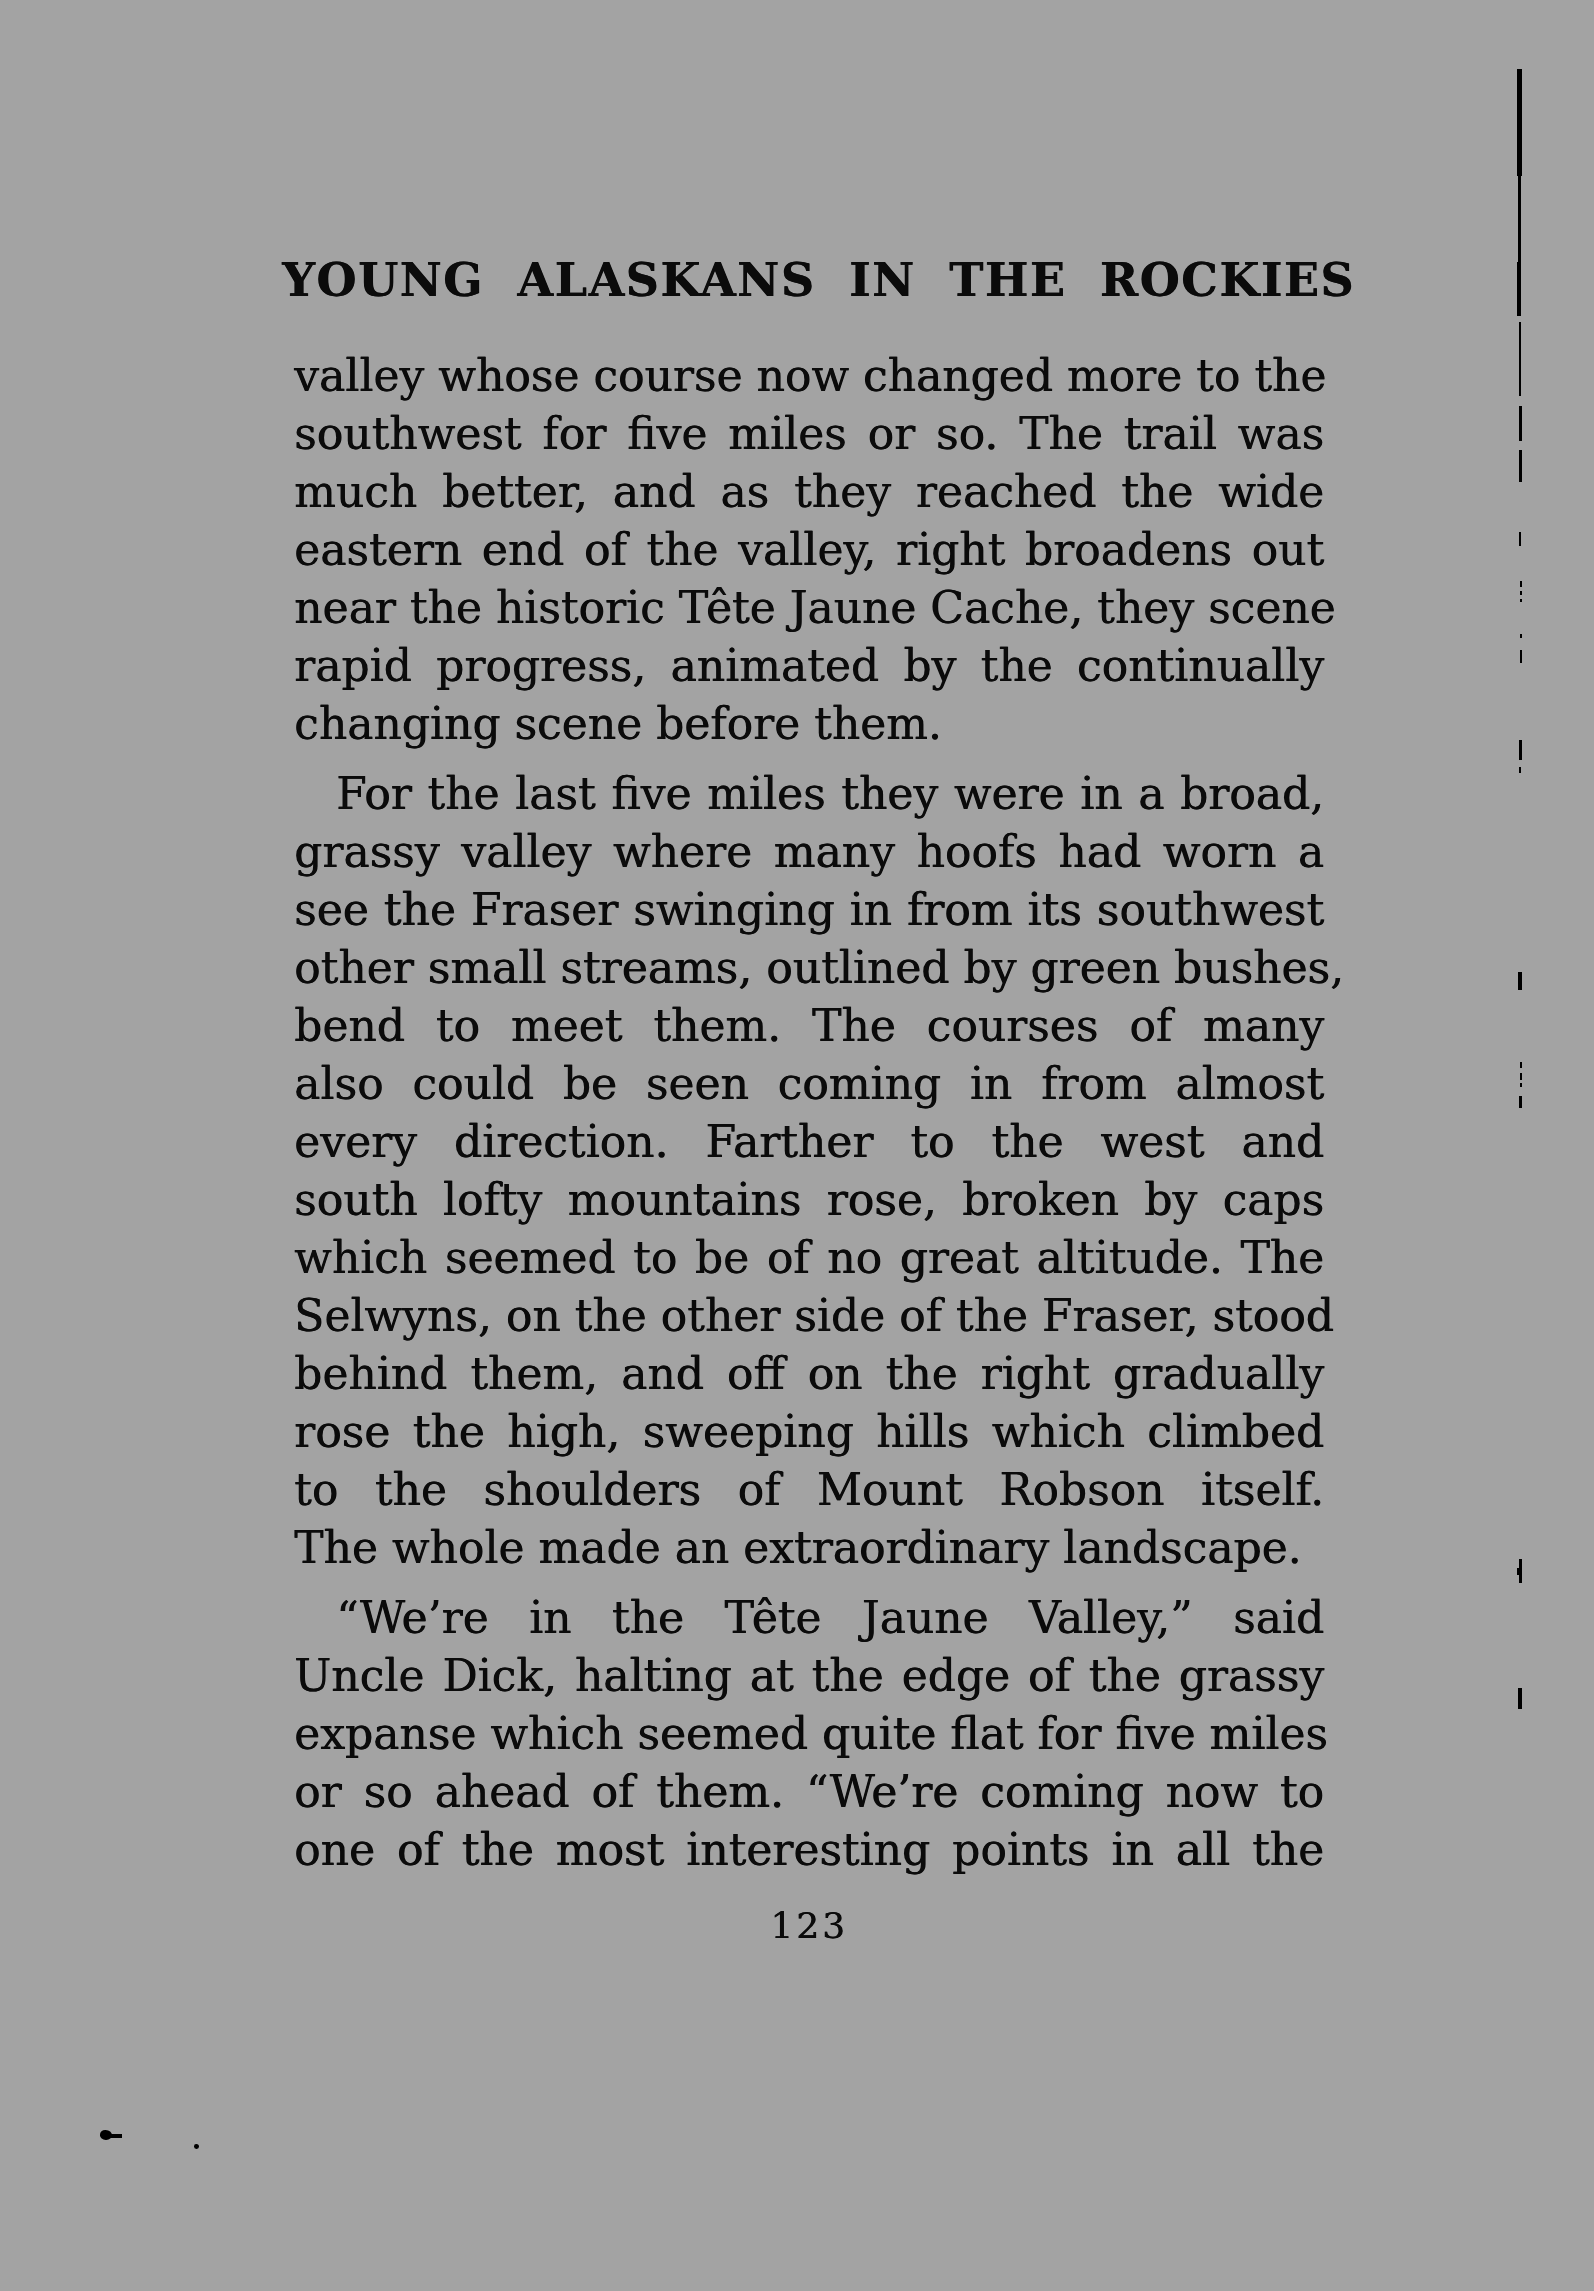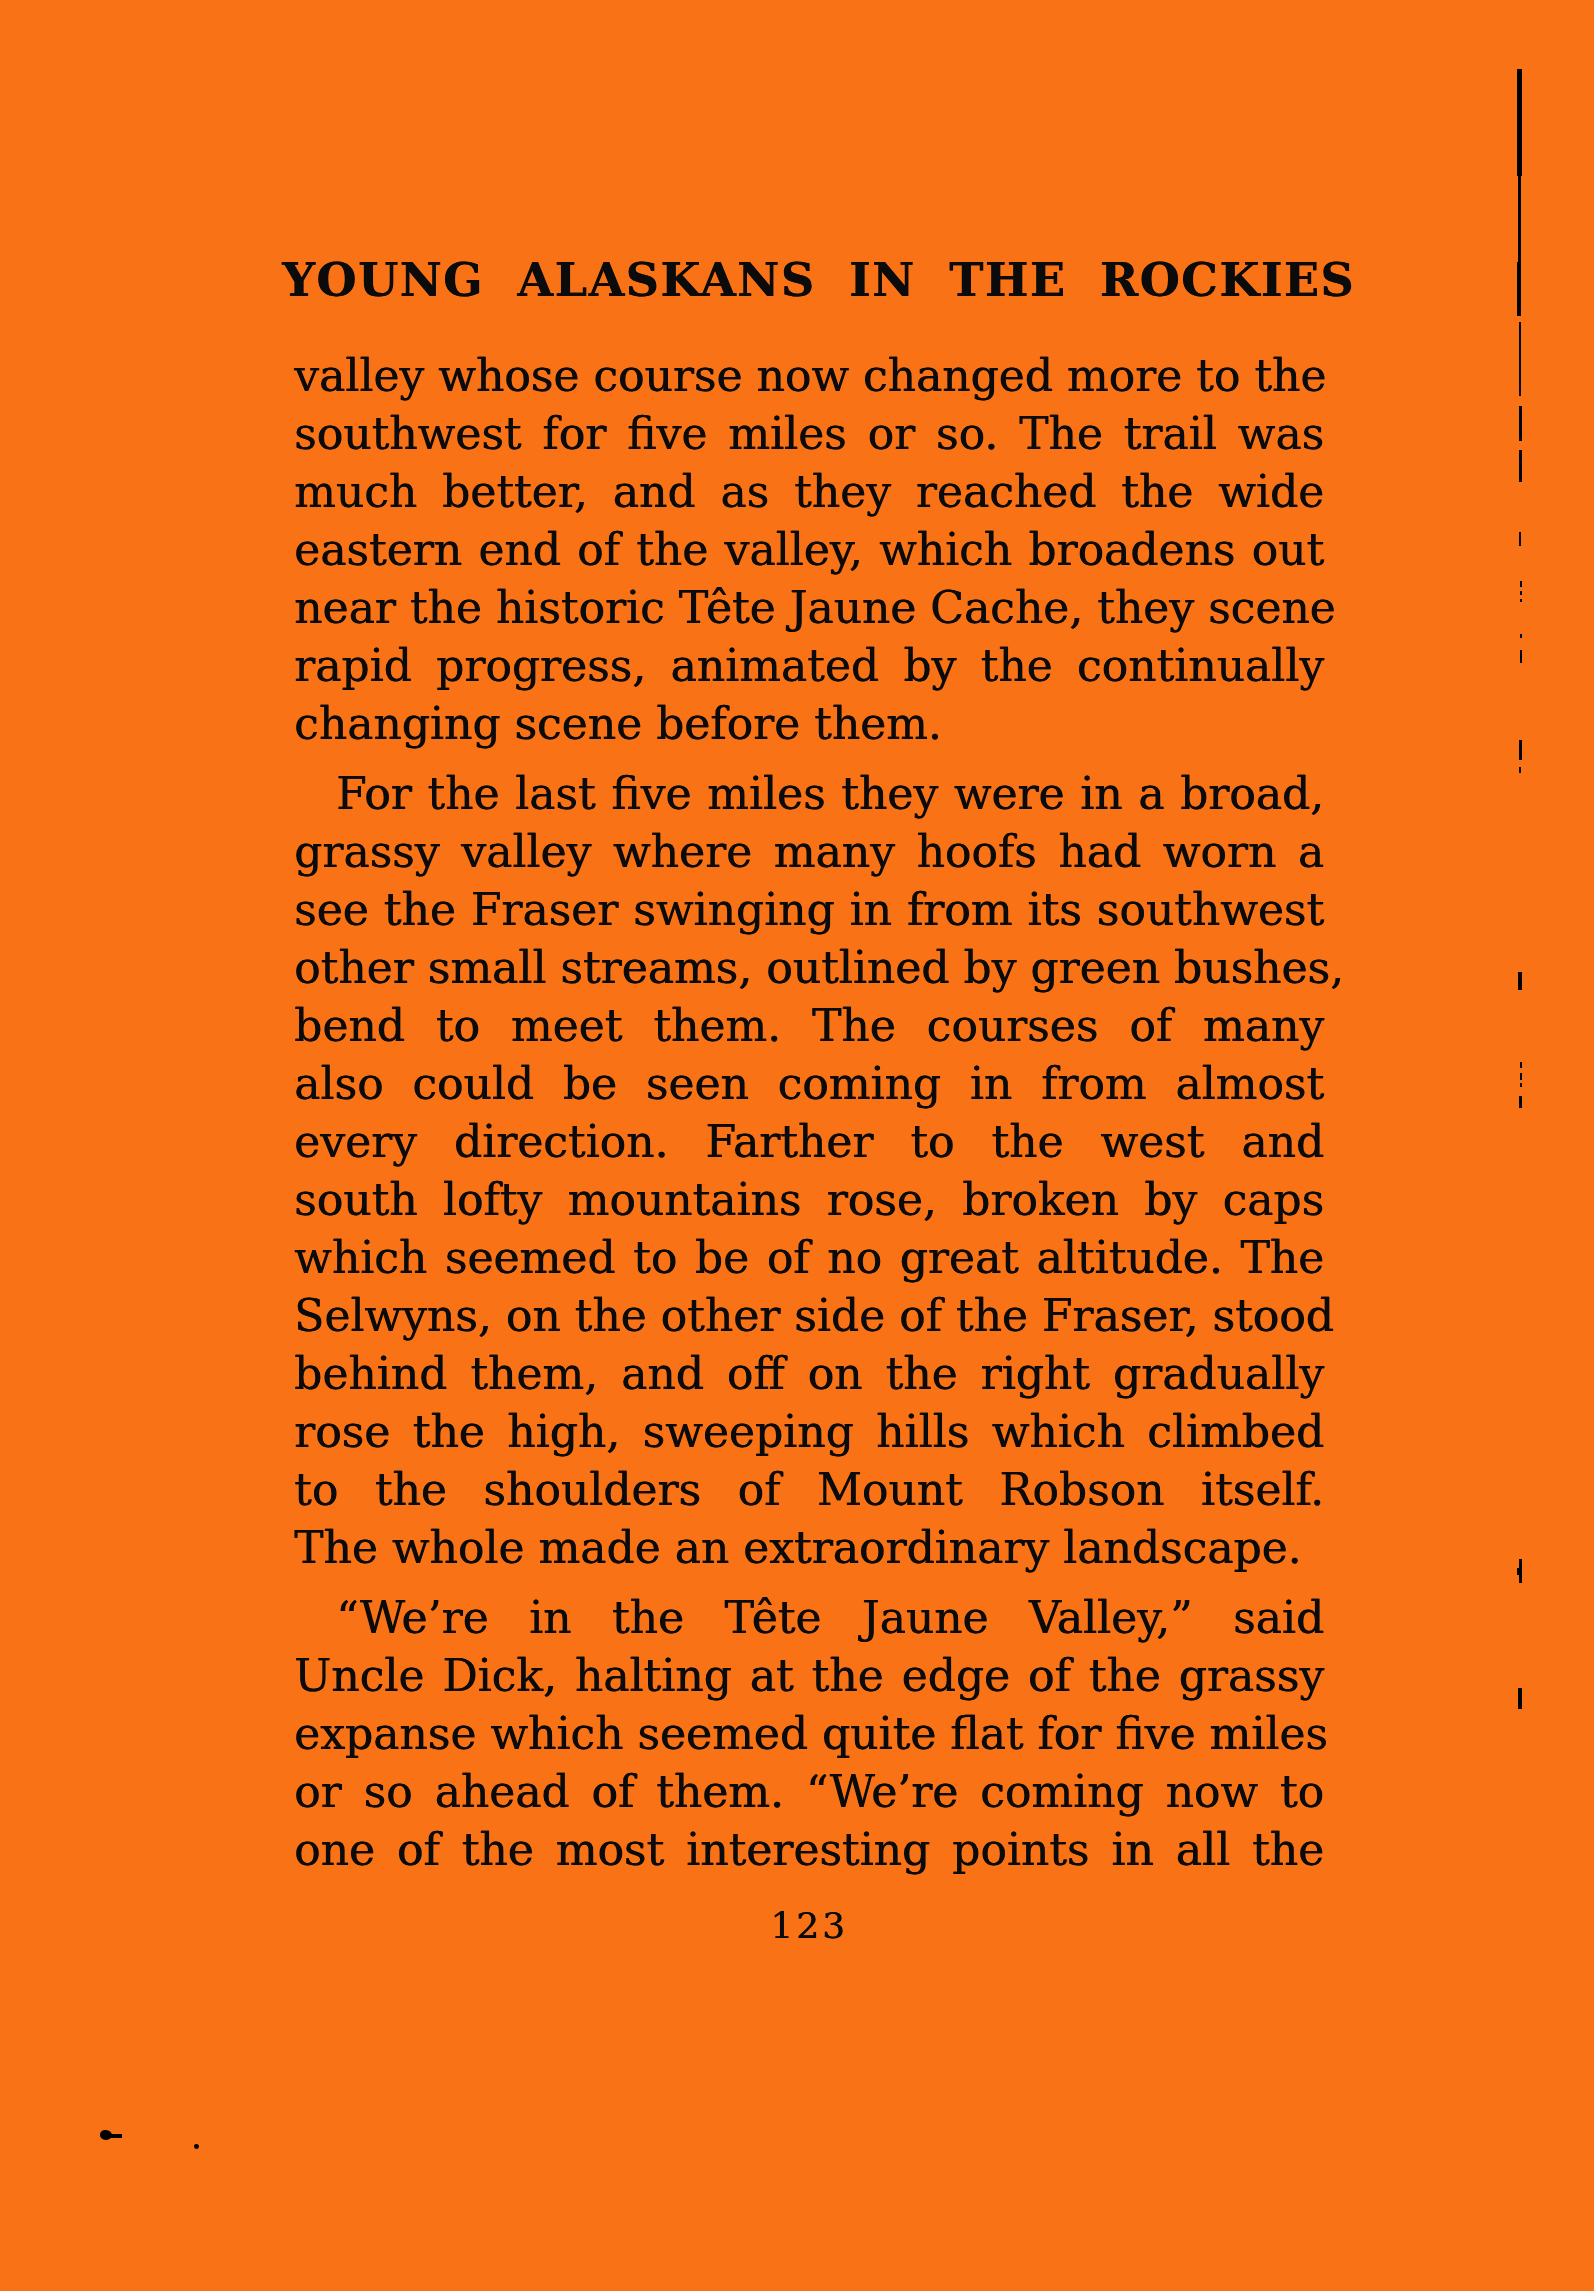--- a/index.html
+++ b/index.html
@@ -1,21 +1,21 @@
 <!DOCTYPE html>
 <html><head>
 <meta charset="utf-8">
 <style>
   html, body { margin: 0; padding: 0; background: #e9e9e6; }
   .page {
     position: relative;
     width: 1595px;
     height: 2292px;
     margin: 0 auto;
-    background: #f97316;
+    background: #a3a3a3;
     color: #0b0b0b;
     font-family: "DejaVu Serif", serif;
     overflow: hidden;
   }
   .title {
     position: absolute;
     left: 282px;
     top: 257px;
     width: 1054px;
     margin: 0;
@@ -64,21 +64,21 @@
 
 <div class="page">
 
   <h1 class="title">YOUNG ALASKANS IN THE ROCKIES</h1>
 
   <div class="body-text" id="body-text">
       <div class="paragraph">
         <div class="line">valley whose course now changed more to the</div>
         <div class="line">southwest for five miles or so.  The trail was</div>
         <div class="line">much better, and as they reached the wide</div>
-        <div class="line">eastern end of the valley, which broadens out</div>
+        <div class="line">eastern end of the valley, right broadens out</div>
         <div class="line">near the historic Tête Jaune Cache, they scene</div>
         <div class="line">rapid progress, animated by the continually</div>
         <div class="line last">changing scene before them.</div>
       </div>
       <div class="paragraph">
         <div class="line indent">For the last five miles they were in a broad,</div>
         <div class="line">grassy valley where many hoofs had worn a</div>
         <div class="line">see the Fraser swinging in from its southwest</div>
         <div class="line">other small streams, outlined by green bushes,</div>
         <div class="line">bend to meet them.  The courses of many</div>

